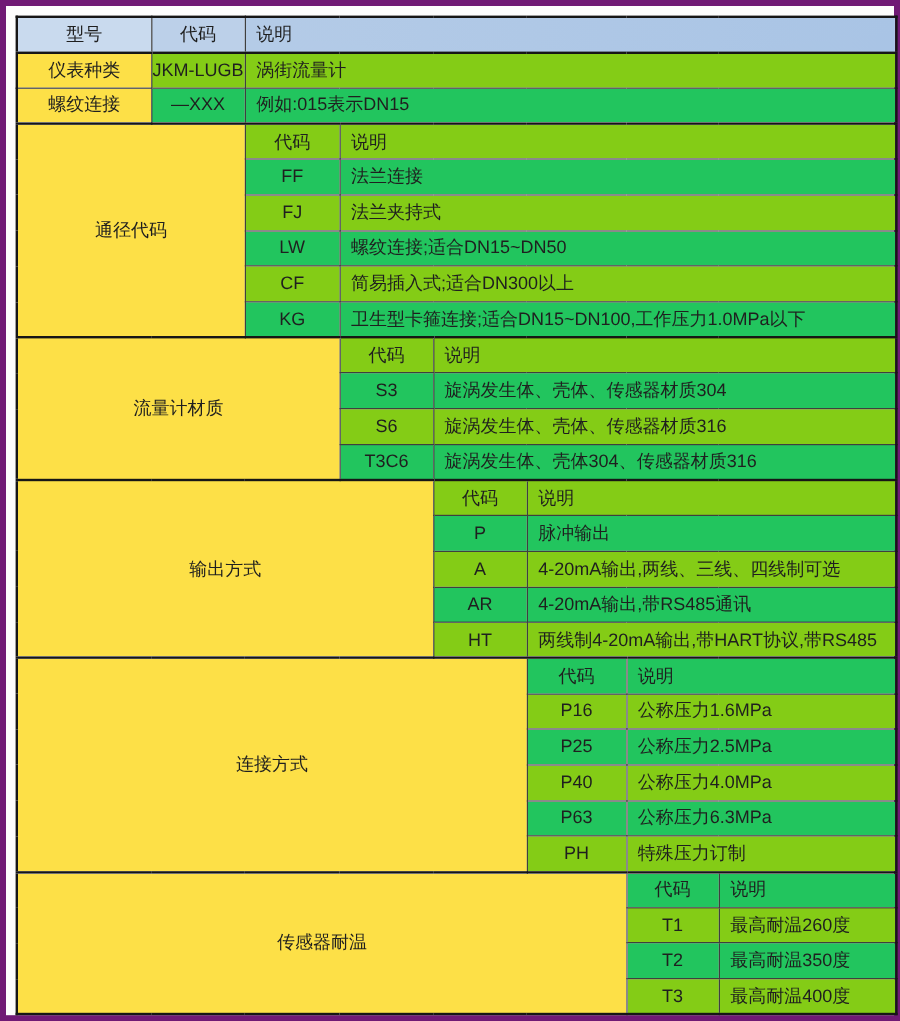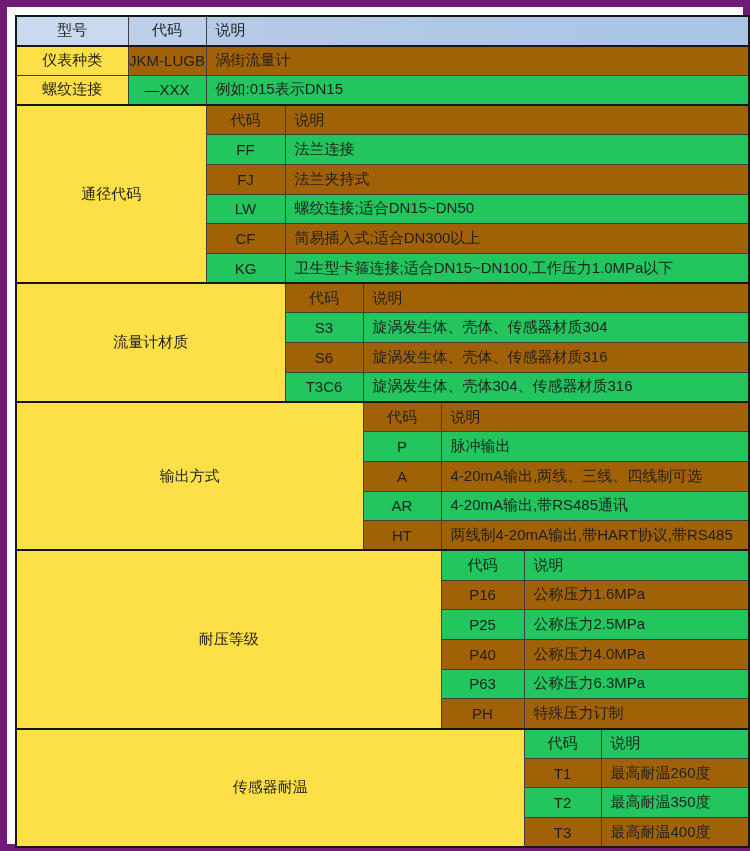--- a/index.html
+++ b/index.html
@@ -4,40 +4,40 @@
 <style>
   * { margin: 0; padding: 0; box-sizing: border-box; }
   body {
     width: 750px; height: 851px;
     background: #ffffff;
     font-family: "Liberation Sans", "DejaVu Sans", sans-serif;
   }
   .page {
     width: 750px; height: 851px;
     padding: 8px;
-    border: 7px solid #701a75;
+    border: 5px solid #701a75;
     background: #fdfdfd;
   }
   table.spec {
     border-collapse: collapse;
     table-layout: fixed;
     width: 733px;
     border: 2px solid #161616;
   }
   table.spec td {
     border: 1px solid #3f3f3f;
     height: 29.7px;
     font-size: 15px;
     color: #1f1f1f;
     white-space: nowrap;
     overflow: hidden;
     vertical-align: middle;
   }
   
-  tr.blue td  { background: #a16207; }
+  tr.blue td  { background: #84cc16; }
   tr.white td { background: #22c55e; }
   table.spec td.labelcell { background: #fde047; }
   
   tr.hdr td { border-bottom: 2px solid #161616; }
   td.h-model { background: #c9daee; }
   td.h-code  { background: #bcd0e9; }
   td.h-desc  { background: linear-gradient(90deg, #b4cbe7 0%, #a9c4e5 100%); }
   
   tr.sec td { border-top: 2px solid #161616; }
   
@@ -138,21 +138,21 @@
     <tr class="white">
       <td class="center">AR</td>
       <td class="desc" colspan="3">4-20mA输出,带RS485通讯</td>
     </tr>
     <tr class="blue">
       <td class="center">HT</td>
       <td class="desc" colspan="3">两线制4-20mA输出,带HART协议,带RS485</td>
     </tr>
 
     <tr class="white sec">
-      <td class="center labelcell" rowspan="6" colspan="5">耐压等级</td>
+      <td class="center labelcell" rowspan="6" colspan="5">连接方式</td>
       <td class="center">代码</td>
       <td class="desc" colspan="2">说明</td>
     </tr>
     <tr class="blue">
       <td class="center">P16</td>
       <td class="desc" colspan="2">公称压力1.6MPa</td>
     </tr>
     <tr class="white">
       <td class="center">P25</td>
       <td class="desc" colspan="2">公称压力2.5MPa</td>

